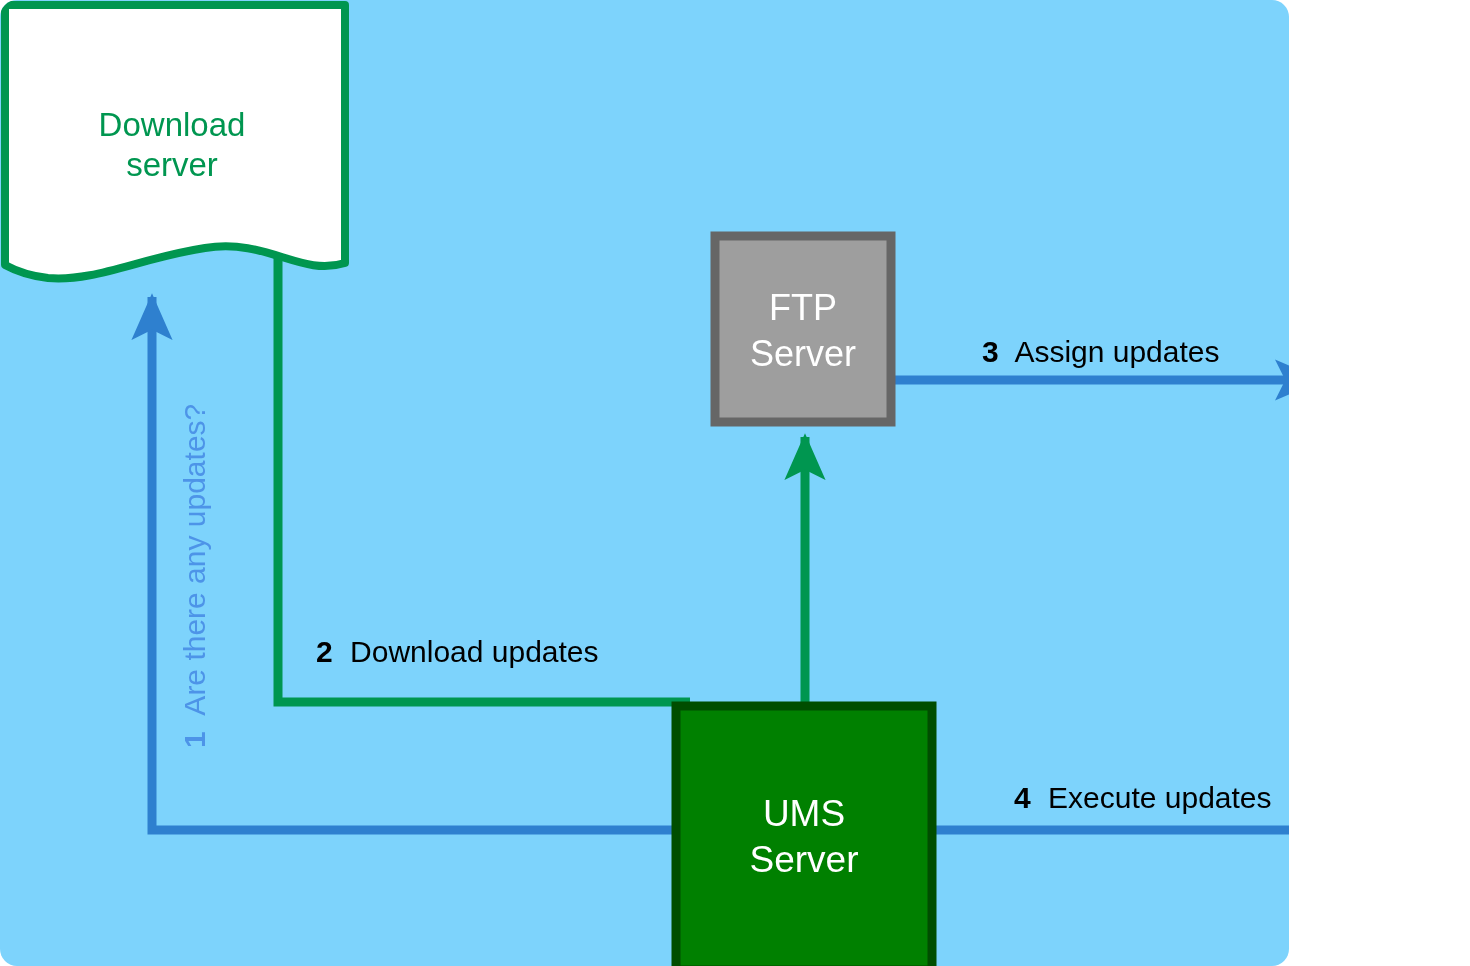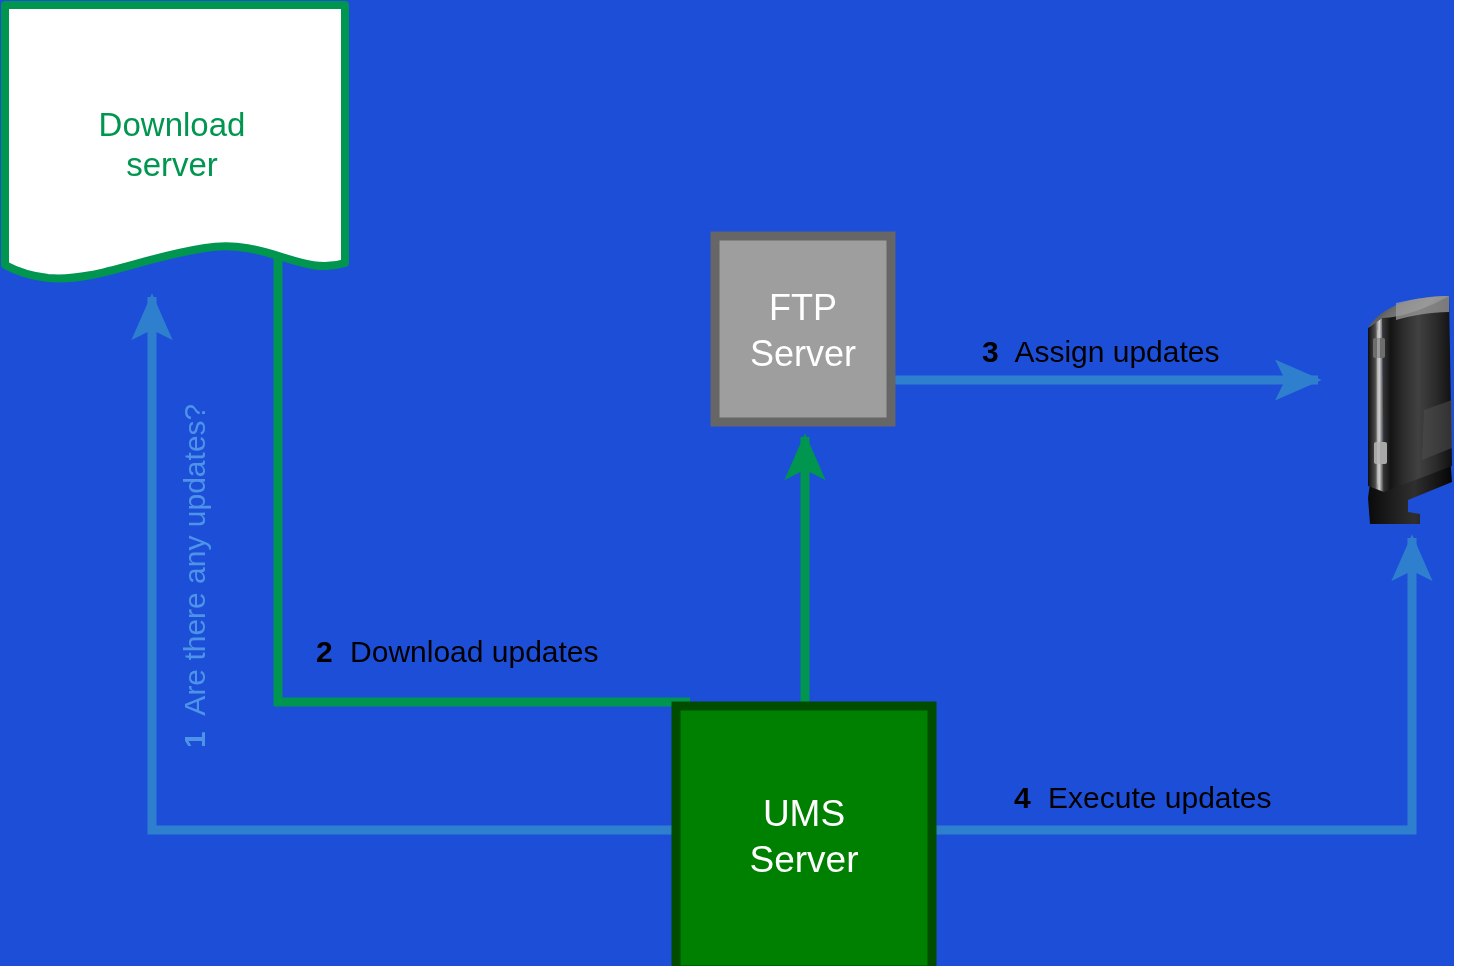--- a/index.html
+++ b/index.html
@@ -6,24 +6,25 @@
   html, body {
     margin: 0;
     padding: 0;
     background: #ffffff;
   }
   body {
     font-family: "Liberation Sans", sans-serif;
   }
   #diagram-root {
     position: relative;
-    width: 1454px;
+    width: 1289px;
     height: 966px;
-    background: #1d4ed8;
+    background: #7dd3fc;
     overflow: hidden;
+    border-radius: 17px;
   }
   #diagram-svg {
     position: absolute;
     left: 0;
     top: 0;
     width: 1470px;
     height: 966px;
   }
   .node-label {
     font-family: "Liberation Sans", sans-serif;

